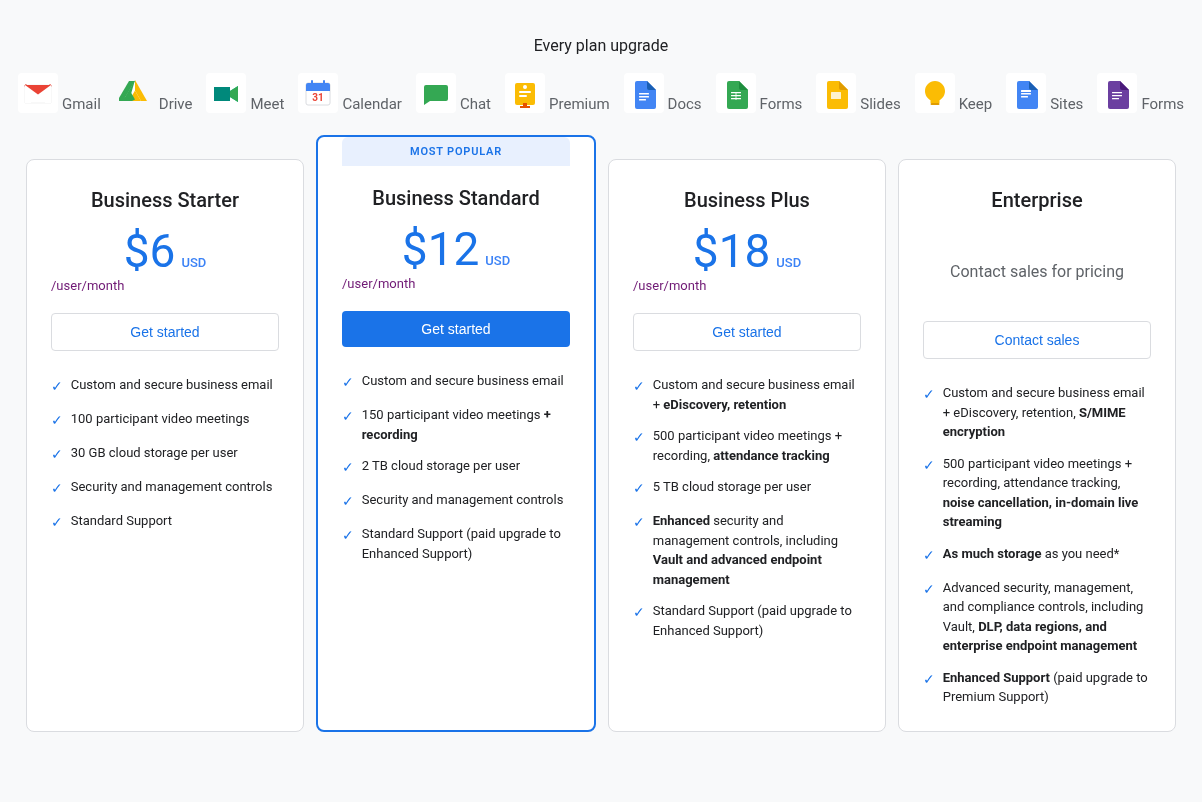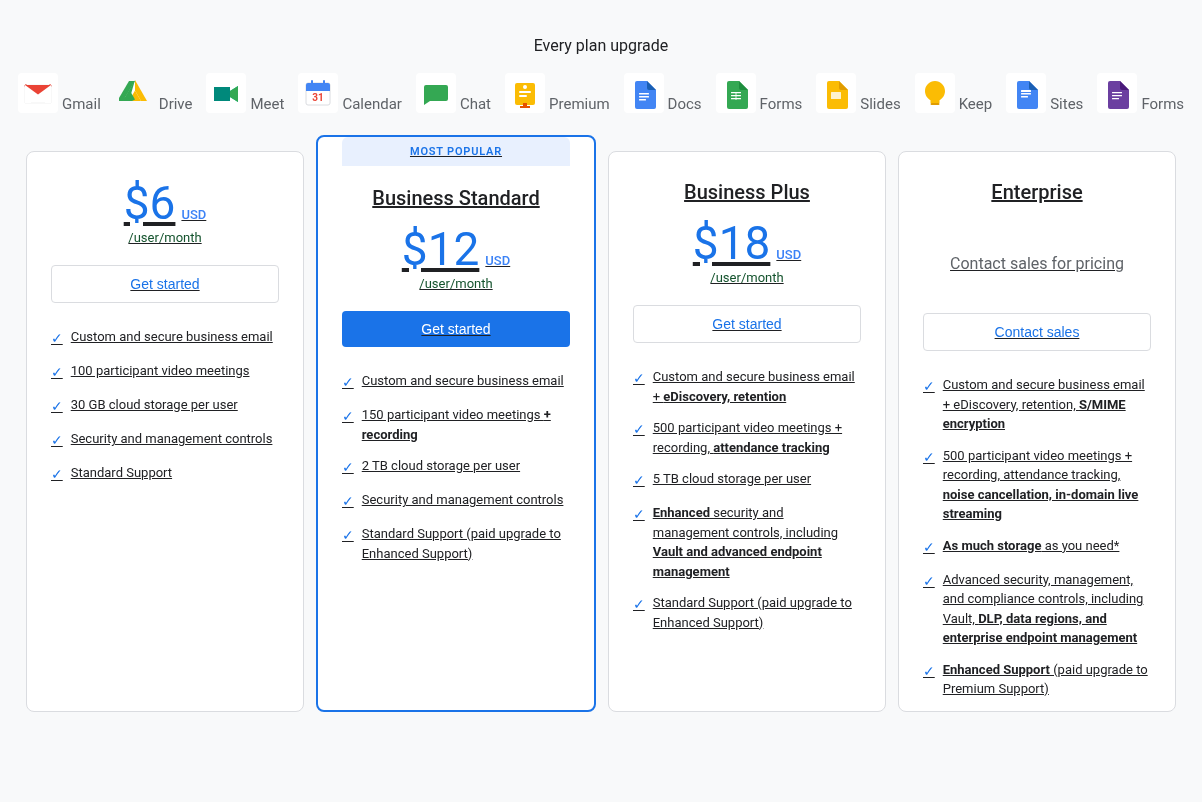--- a/index.html
+++ b/index.html
@@ -49,27 +49,26 @@
     .plans-container {
       display: flex;
       justify-content: center;
       gap: 0;
       margin-top: 10px;
     }
     .plan-card {
       background: #fff;
       border: 1px solid #dadce0;
       border-radius: 8px;
-      padding: 28px 24px 12px;
+      padding: 28px 24px 24px;
       flex: 1;
       max-width: 280px;
       min-width: 220px;
       position: relative;
-      margin: 8px 6px;
-      text-decoration: underline;
+      margin: 16px 6px;
     }
     .plan-card.popular {
       border: 2px solid #1a73e8;
       margin-top: -8px;
       padding-top: 0;
     }
     .popular-badge {
       background: #e8f0fe;
       color: #1a73e8;
       font-size: 11px;
@@ -93,22 +92,21 @@
       margin-bottom: 4px;
     }
     .price-usd {
       font-size: 13px;
       color: #3b82f6;
       font-weight: 500;
       margin-left: 2px;
     }
     .price-per {
       font-size: 13px;
-      color: #14532d;
-      text-align: center;
+      color: #701a75;
       margin-bottom: 20px;
     }
     .contact-pricing {
       font-size: 16px;
       color: #5f6368;
       text-align: center;
       margin-bottom: 40px;
       margin-top: 50px;
     }
     .btn-get-started {
@@ -319,20 +317,21 @@
           <rect x="15" y="25" width="7" height="1.2" fill="white" rx="0.3"></rect>
         </svg>
         <span class="label">Forms</span>
       </div>
     </div>
   </div>
 
   <div class="plans-container">
 
     <div class="plan-card" style="padding-top: 28px;">
+      <div class="plan-name">Business Starter</div>
       <div class="plan-price-area">
         <div class="price-row">
           <span class="price-dollar">$6</span>
           <span class="price-usd">USD</span>
         </div>
       </div>
       <div class="price-per">/user/month</div>
       <button class="btn-get-started">Get started</button>
       <ul class="features-list">
         <li class="feature-item">

